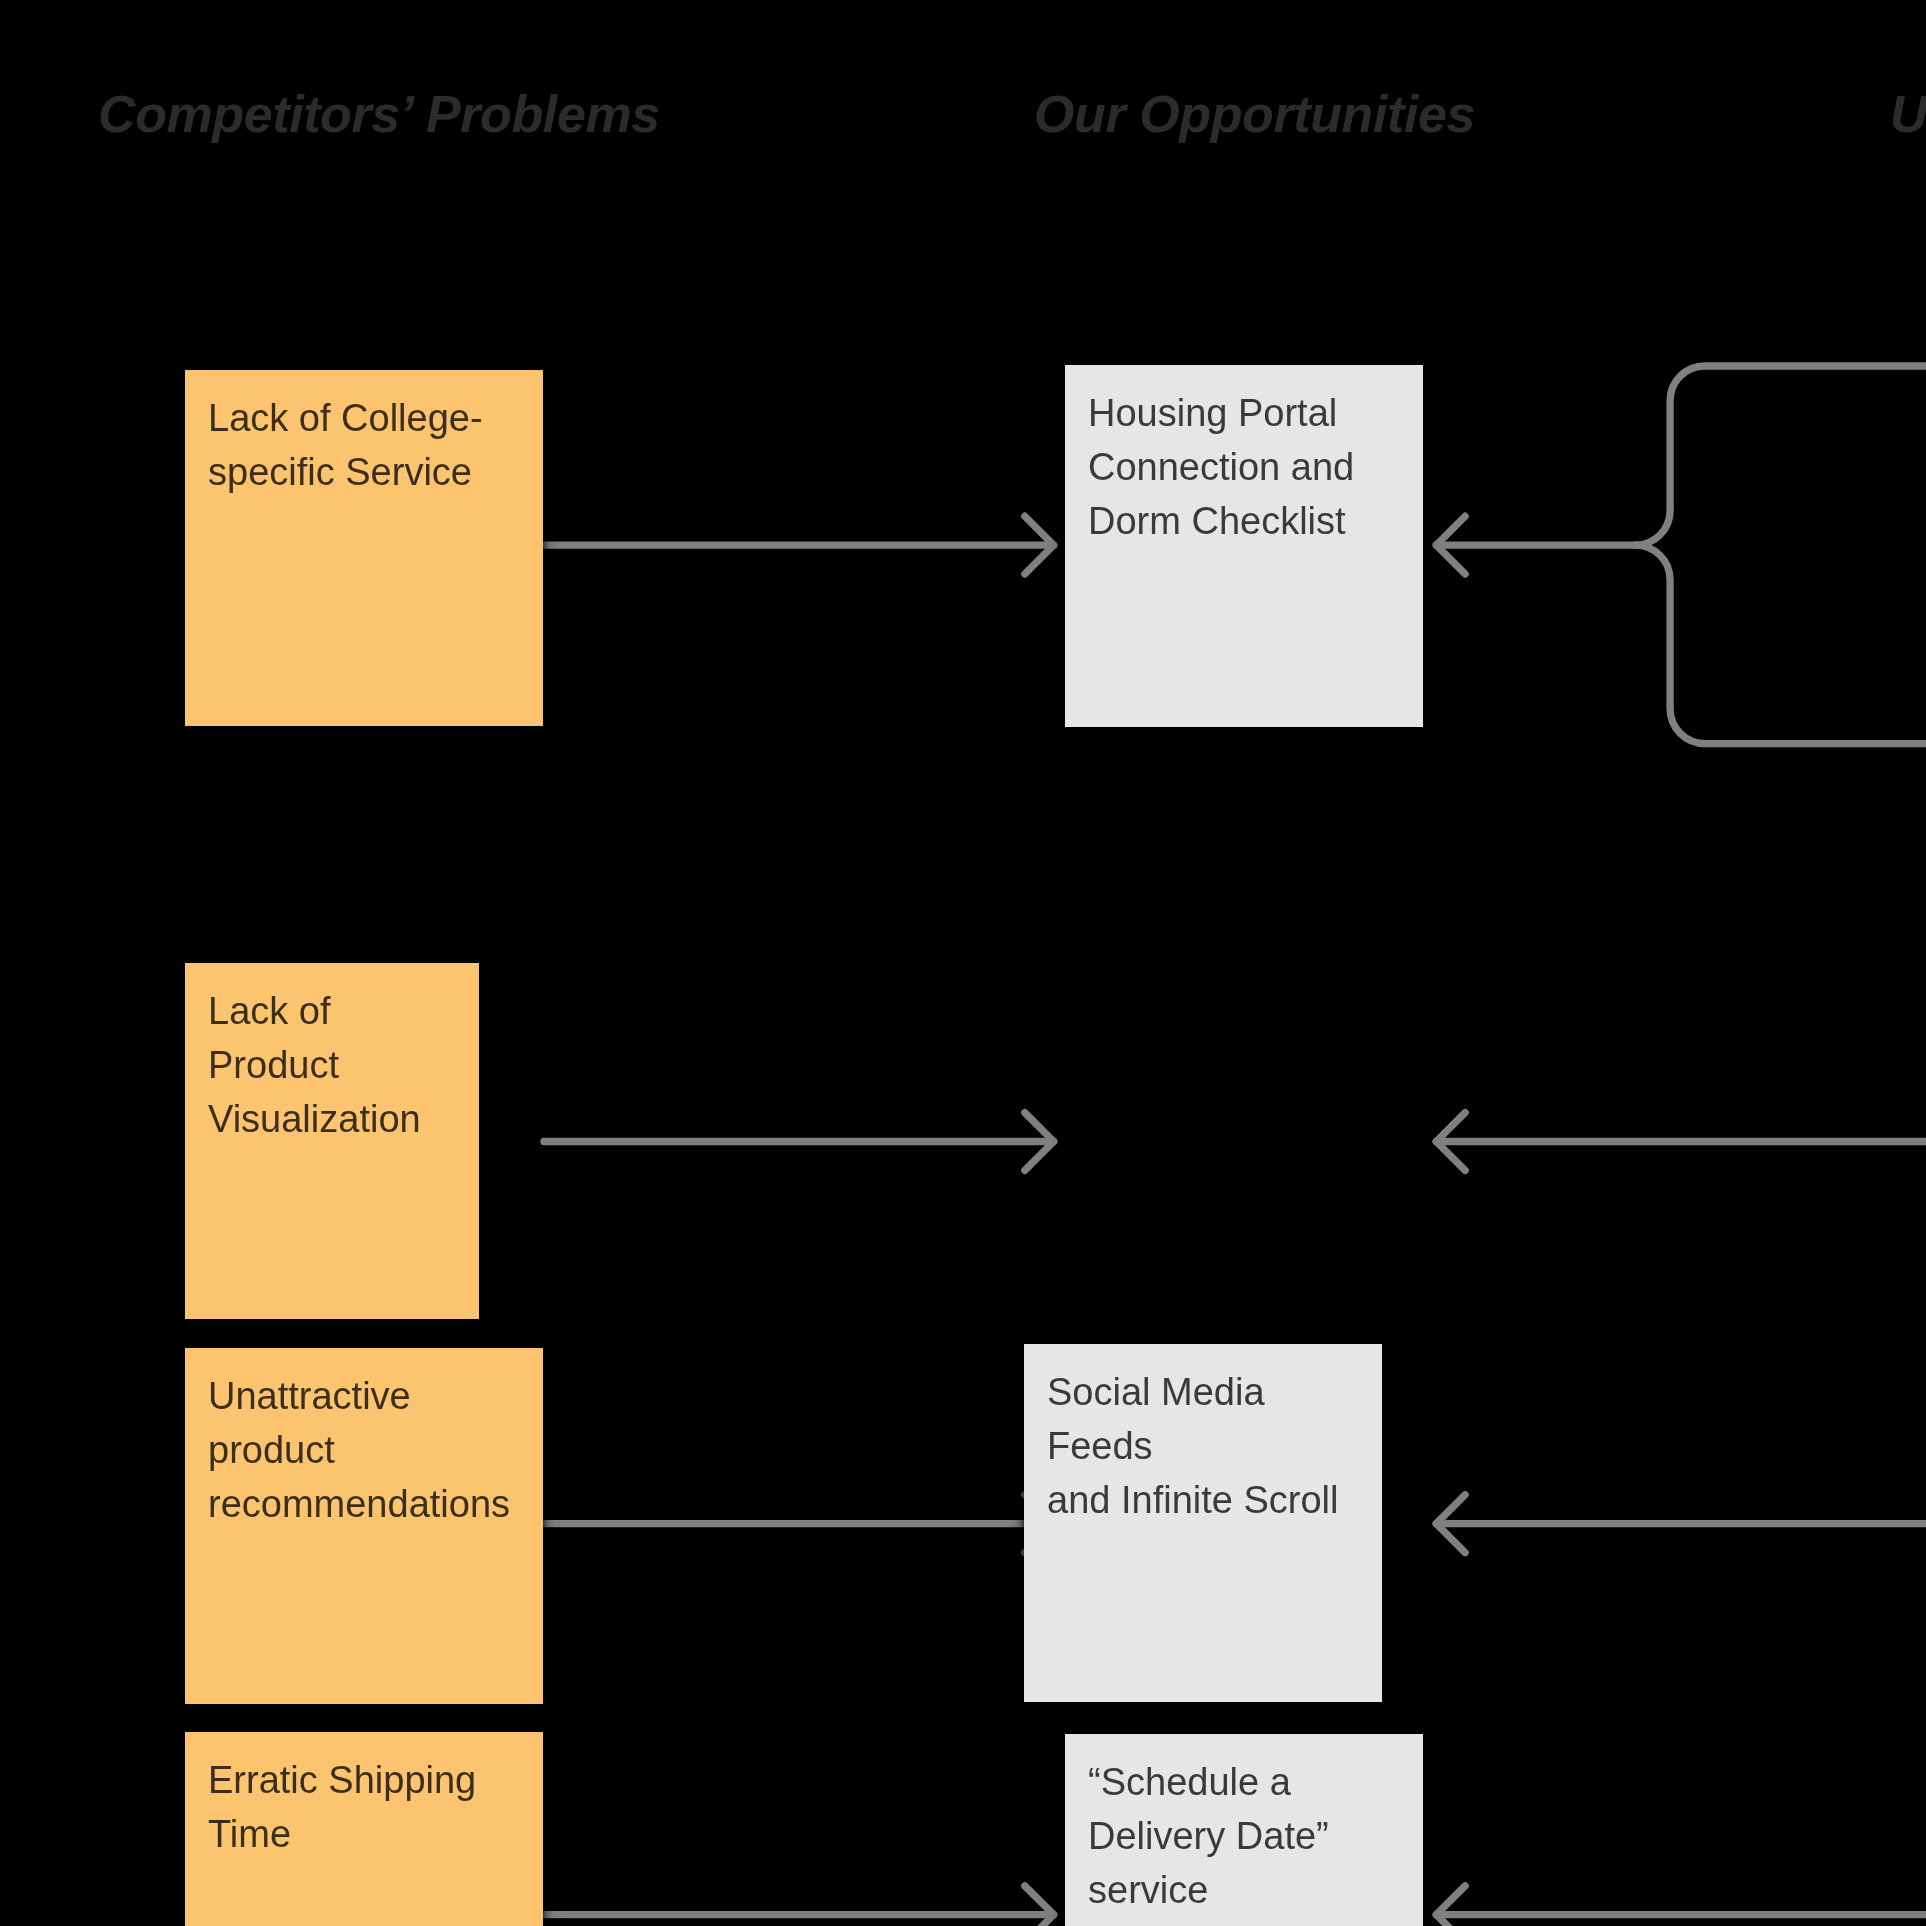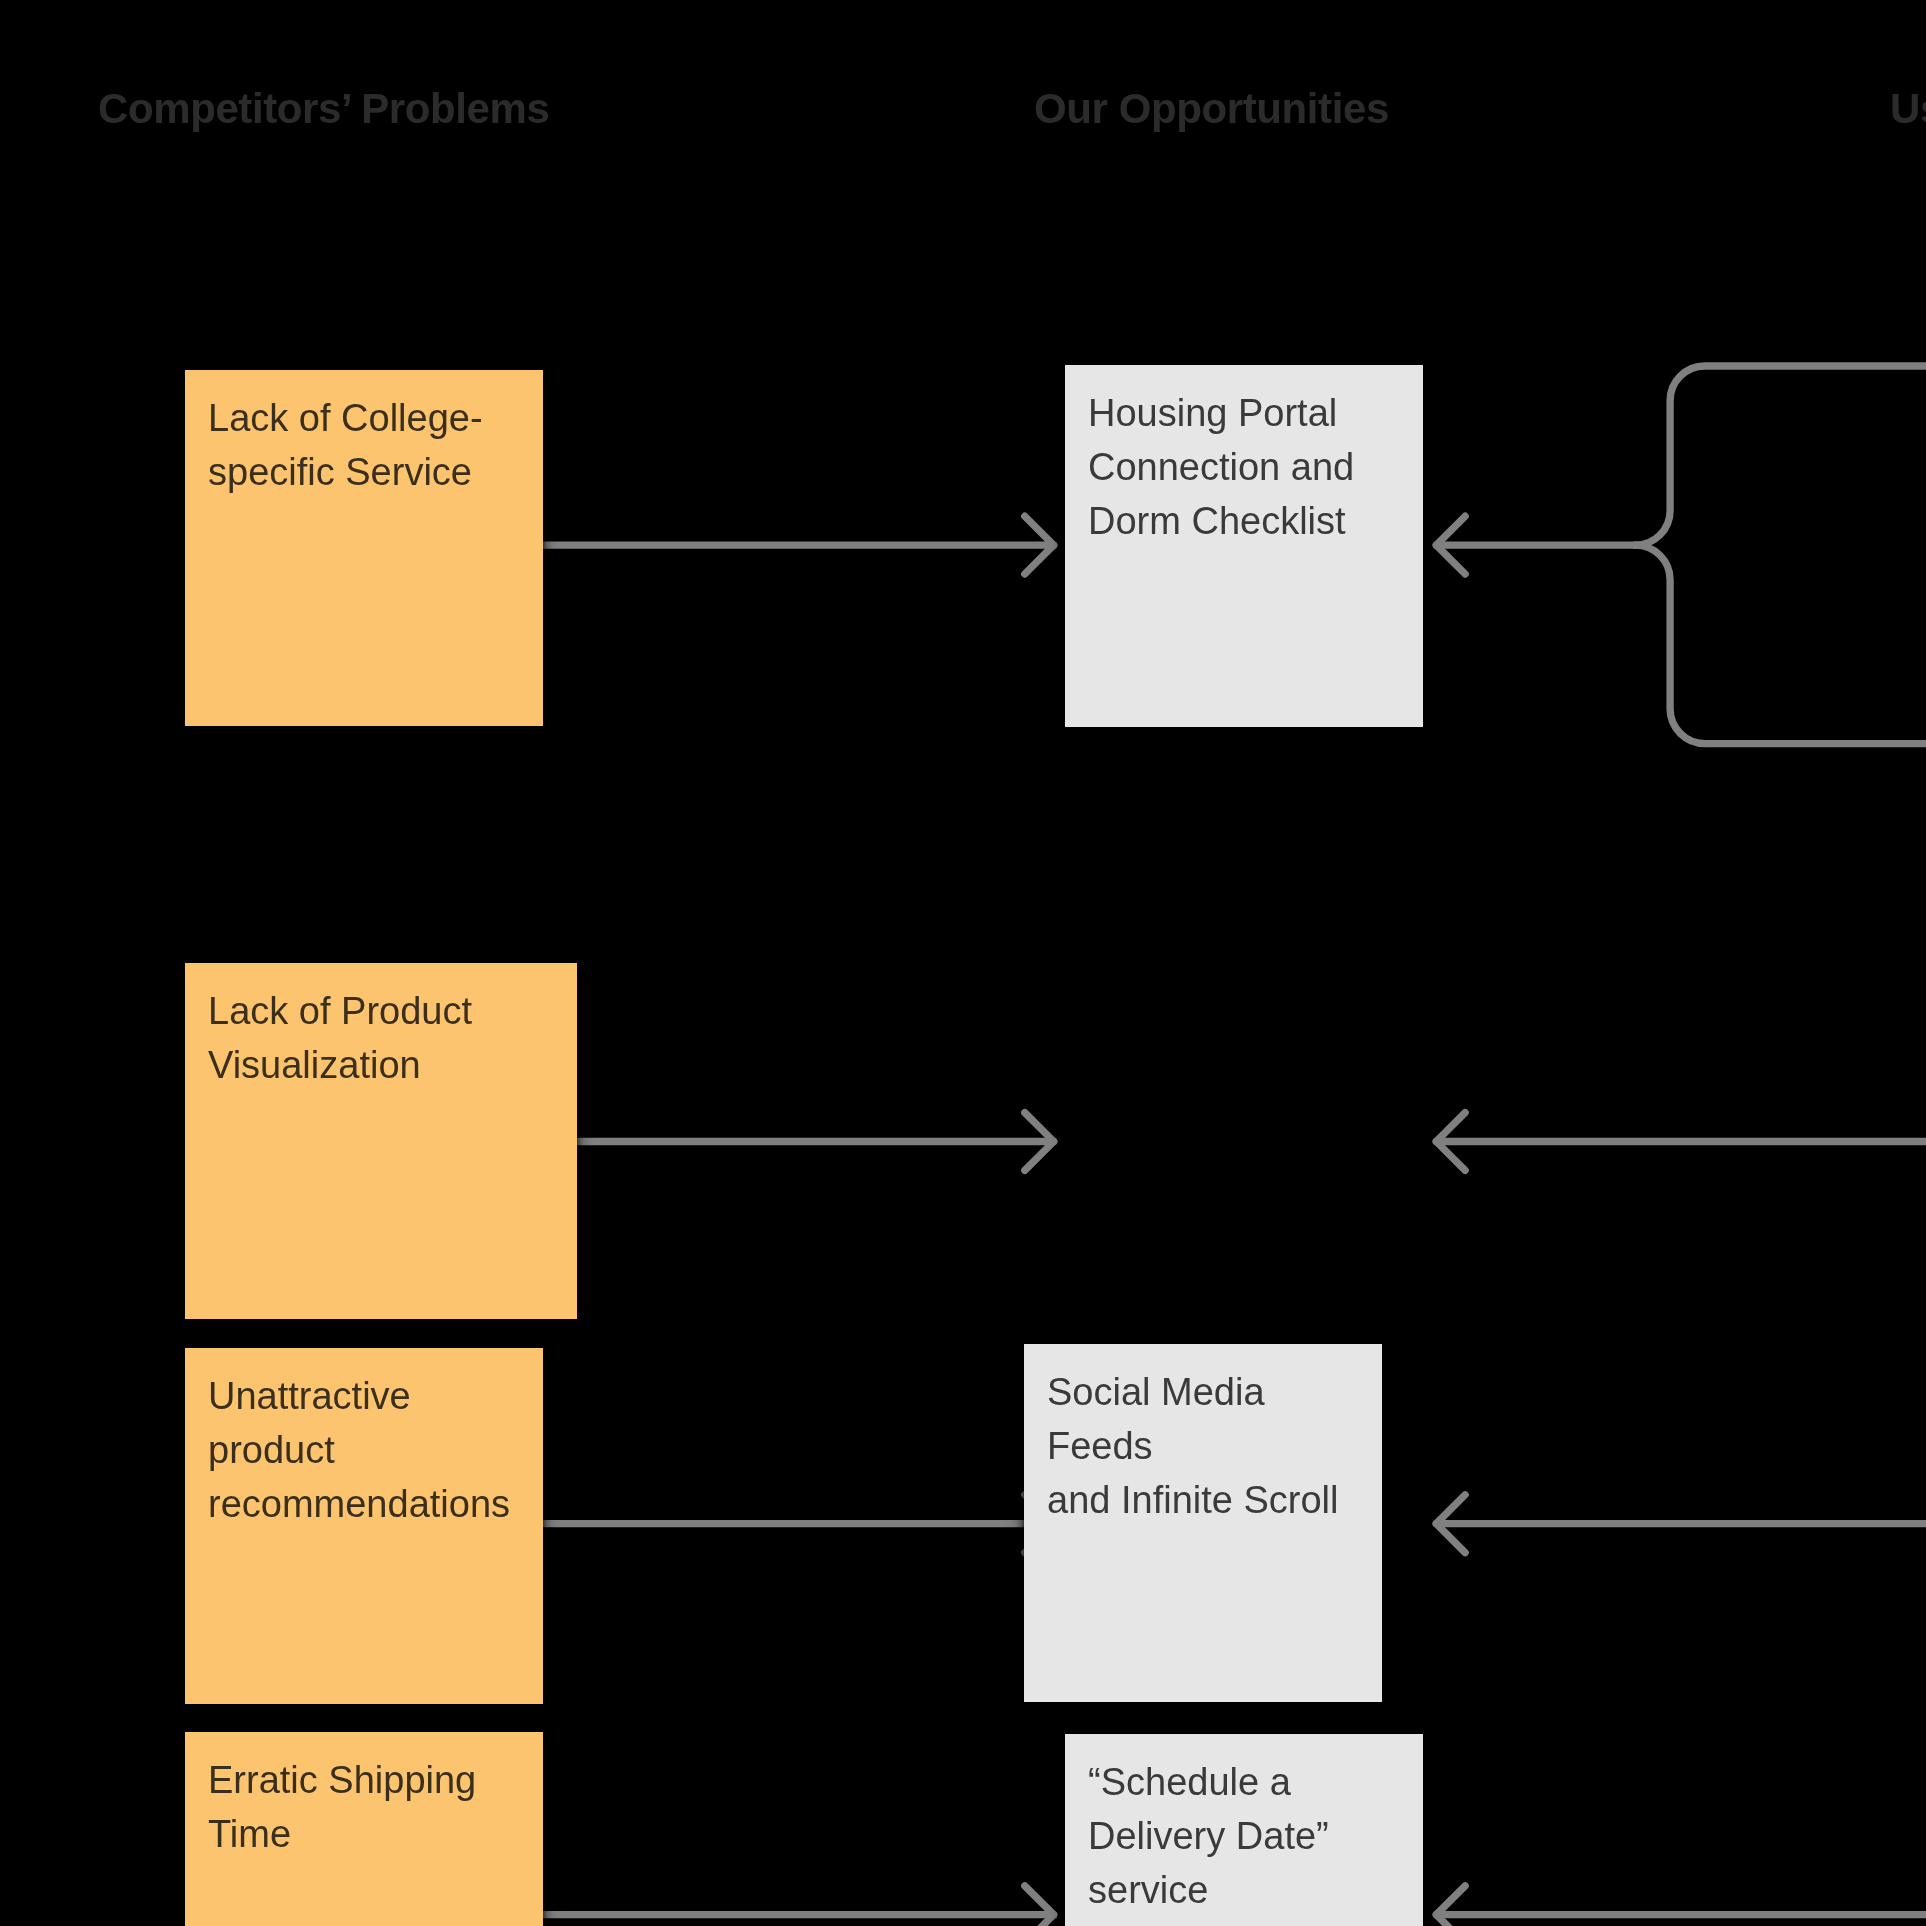--- a/index.html
+++ b/index.html
@@ -12,26 +12,27 @@
   }
   #canvas {
     position: relative;
     width: 2446px;
     height: 2189px;
     background: #000000;
     overflow: hidden;
   }
   .col-header {
     position: absolute;
-    font-size: 42px;
+    font-size: 52px;
     font-weight: 700;
     color: #2b2b2b;
     letter-spacing: -0.4px;
     white-space: nowrap;
     line-height: 1;
+    font-style: italic;
   }
   .node {
     position: absolute;
     box-sizing: border-box;
     padding: 22.3px 23px 0 23px;
     box-shadow: 0 8.5px 13px rgba(0,0,0,0.85),
                 0 2.3px 5.4px rgba(0,0,0,0.6);
   }
   .node-label {
     font-size: 38px;
@@ -103,21 +104,21 @@
   </svg>
 
   <div class="col-header" style="left:98px; top:88px;">Competitors’ Problems</div>
   <div class="col-header" style="left:1034px; top:88px;">Our Opportunities</div>
   <div class="col-header" style="left:1890px; top:88px;">Users’ Expectations</div>
 
   <div class="node problem" style="left:185px; top:370px; width:358px; height:356px;">
     <span class="node-label">Lack of College-
 specific Service</span>
   </div>
-  <div class="node problem" style="left:185px; top:963px; width:392px; height:356px;">
+  <div class="node problem" style="left:185px; top:963px; width:294px; height:356px;">
     <span class="node-label">Lack of Product
 Visualization</span>
   </div>
   <div class="node problem" style="left:185px; top:1348px; width:358px; height:356px;">
     <span class="node-label">Unattractive
 product
 recommendations</span>
   </div>
   <div class="node problem" style="left:185px; top:1732px; width:358px; height:366px;">
     <span class="node-label">Erratic Shipping

